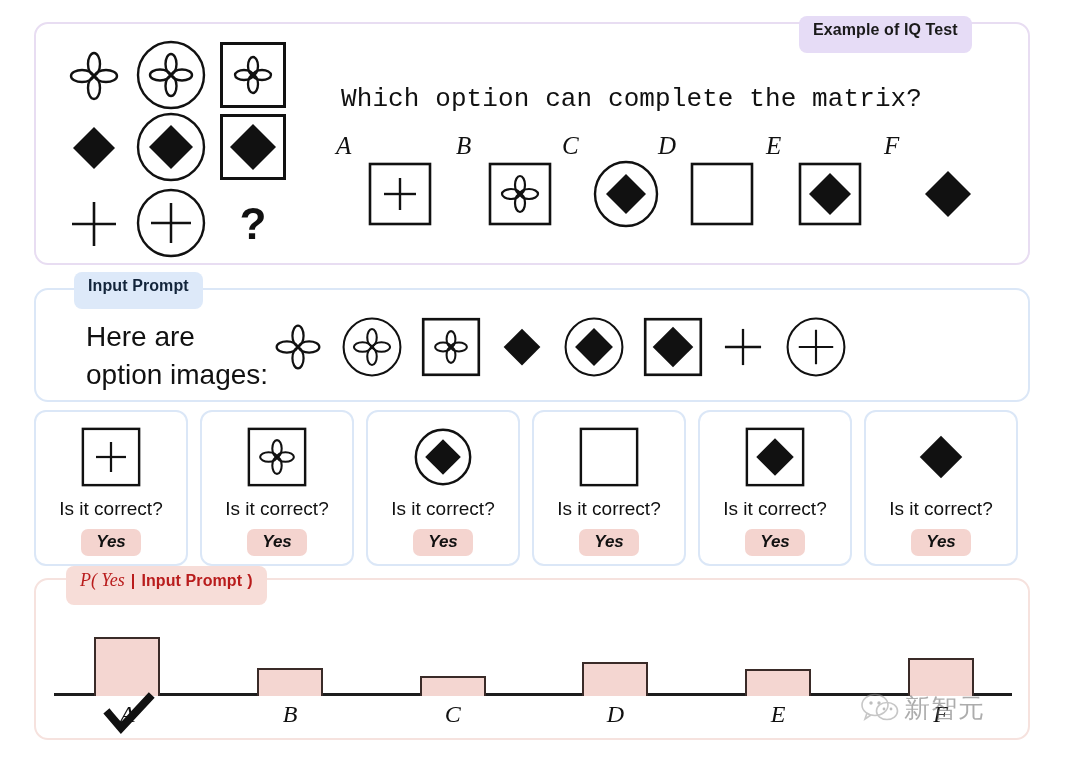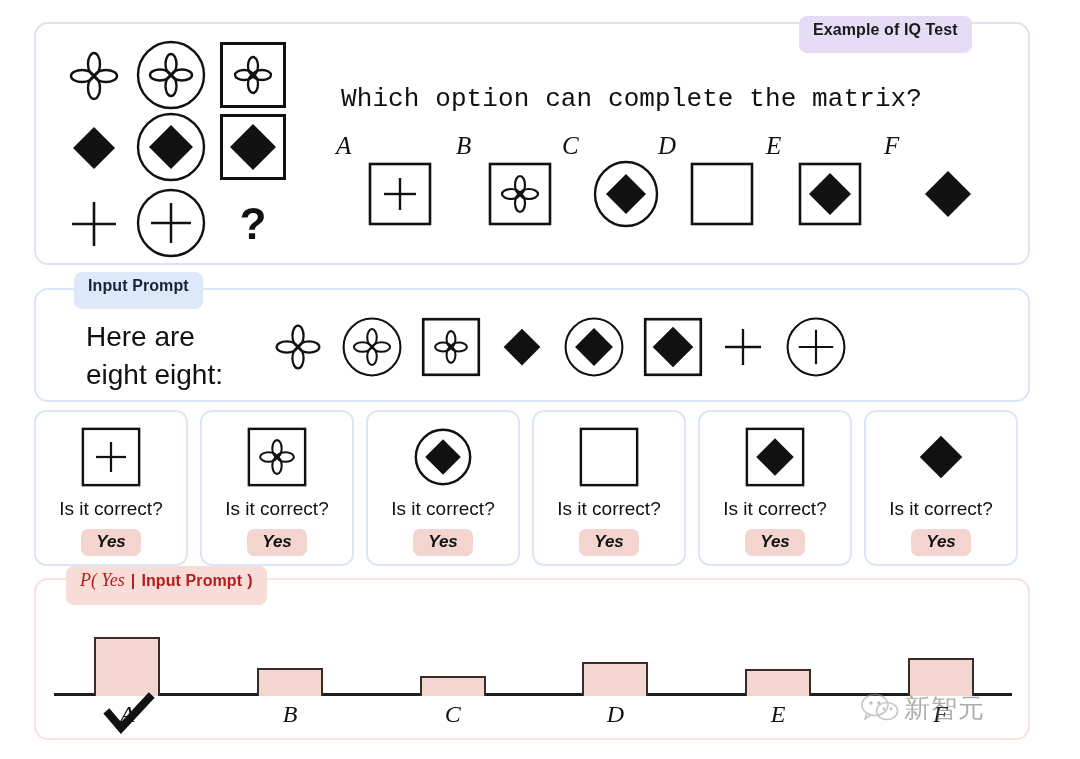--- a/index.html
+++ b/index.html
@@ -259,21 +259,21 @@
 
     </div>
   </div>
 
   <div class="panel" id="panel-prompt">
 
     <div class="panel-badge" id="badge-prompt">Input Prompt</div>
 
     <div class="prompt-text" id="prompt-left">
       <div>Here are</div>
-      <div>eight eight:</div>
+      <div>option images:</div>
     </div>
 
     <div class="prompt-seq">
       <div class="seq-item" style="left:0px;width:64px;">
         <svg width="52" height="52" viewBox="0 0 56 56">
           <g fill="none" stroke="#111" stroke-width="2.4">
             <ellipse cx="28" cy="16" rx="6" ry="11"></ellipse>
               <ellipse cx="28" cy="40" rx="6" ry="11"></ellipse>
             <ellipse cx="16" cy="28" rx="11" ry="6"></ellipse>
               <ellipse cx="40" cy="28" rx="11" ry="6"></ellipse>

